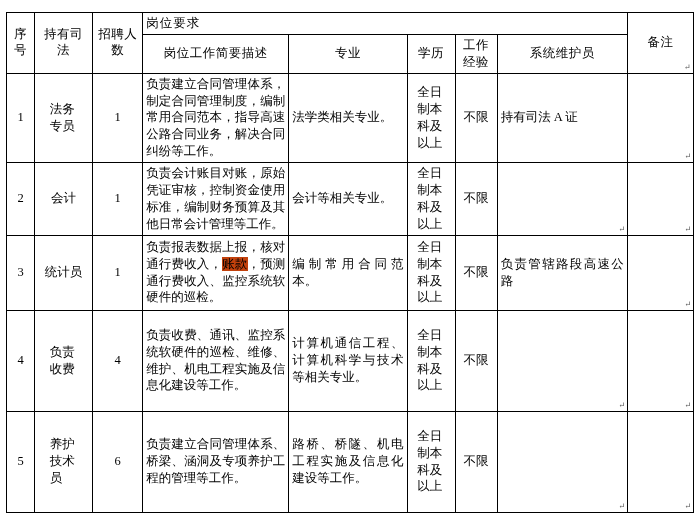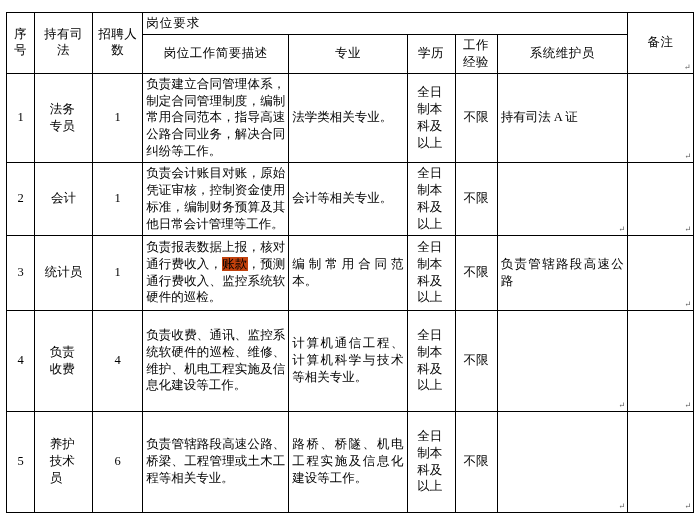--- a/index.html
+++ b/index.html
@@ -232,21 +232,21 @@
         <td>
           <span class="mark br">↵</span>
         </td>
       </tr>
       <tr class="row-5">
         <td class="seq">5</td>
         <td class="post">
           <span class="edu-wrap">养护技术员</span>
         </td>
         <td class="count">6</td>
-        <td class="cell-just">负责管辖路段高速公路、桥梁、工程管理或土木工程等相关专业。</td>
+        <td class="cell-just">负责建立合同管理体系、桥梁、涵洞及专项养护工程的管理等工作。</td>
         <td class="cell-just">路桥、桥隧、机电工程实施及信息化建设等工作。</td>
         <td class="edu">
           <span class="edu-wrap">全日制本科及以上</span>
         </td>
         <td class="exp">不限</td>
         <td class="cell-just">
           <span class="mark br">↵</span>
         </td>
         <td>
           <span class="mark br">↵</span>

